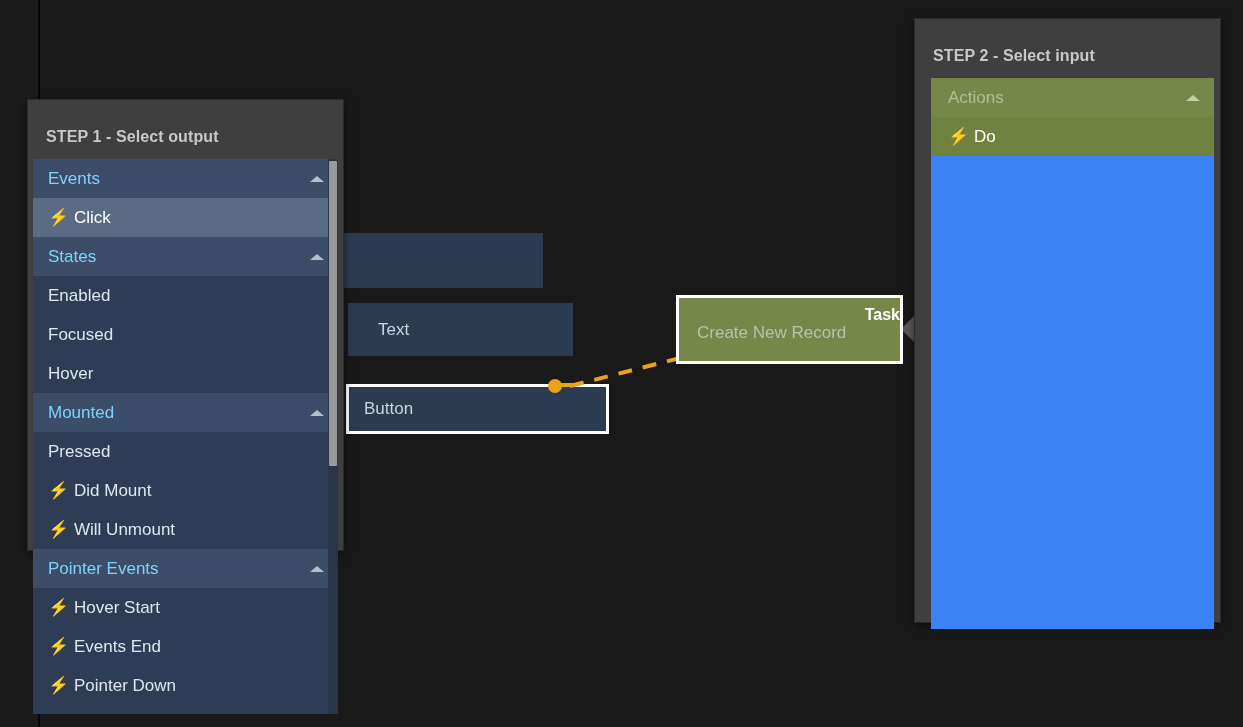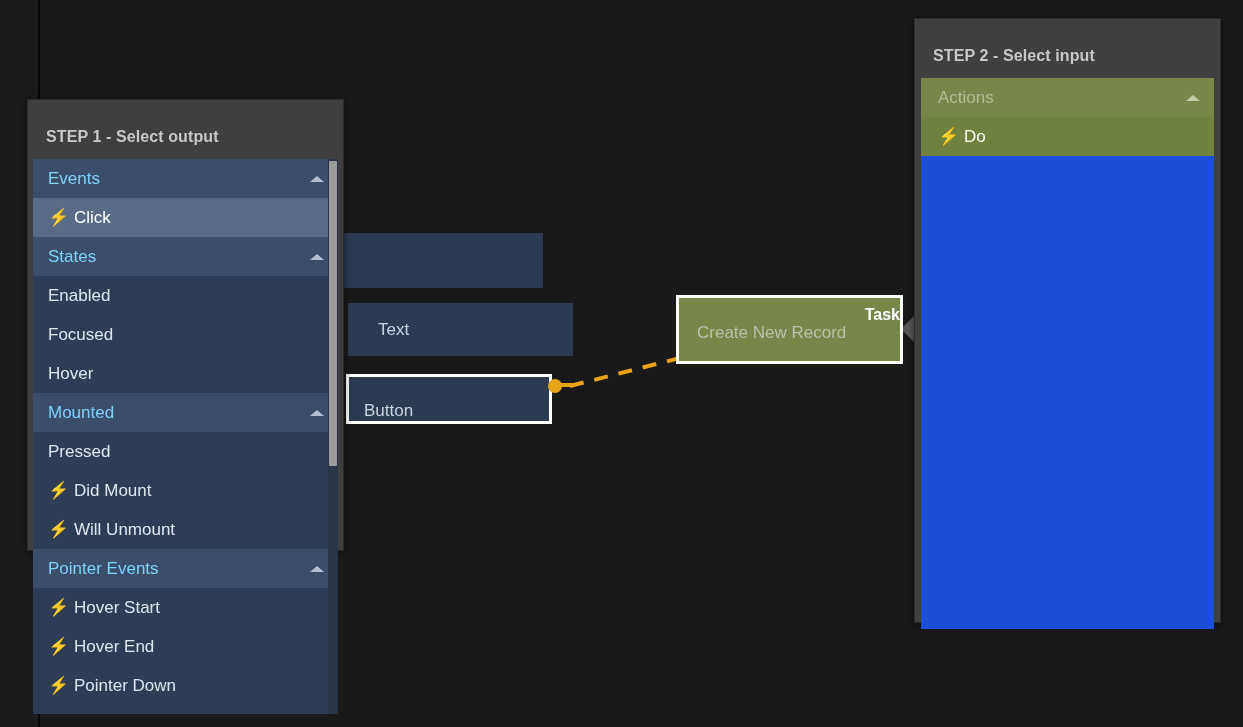--- a/index.html
+++ b/index.html
@@ -26,24 +26,23 @@
     position: absolute;
     background: #2d3b52;
     display: flex; align-items: center;
     padding-left: 30px;
     color: #c9d2dd;
     font-size: 17px;
   }
   .node-group { left: 262px; top: 233px; width: 281px; height: 55px; }
   .node-text  { left: 348px; top: 303px; width: 225px; height: 53px; }
   .node-button {
-    left: 346px; top: 374px; width: 206px; height: 50px;
+    left: 346px; top: 384px; width: 263px; height: 50px;
     border: 3px solid #ffffff;
     padding-left: 15px;
-    align-items: flex-end;
   }
   .node-task {
     position: absolute; left: 676px; top: 295px; width: 227px; height: 69px;
     background: #77874a;
     border: 3px solid #ffffff;
     padding: 9px 0 0 18px;
     color: #ffffff;
   }
   .task-title { font-size: 16px; font-weight: bold; color: #ffffff; line-height: 1.05; text-align: right; }
   .task-sub   { font-size: 17px; color: #b9c2ac; line-height: 1.15; margin-top: -1px; }
@@ -89,21 +88,21 @@
     color: #c8c8c8; font-size: 16px; font-weight: bold;
     padding: 28px 0 13px 18px;
     letter-spacing: .1px;
   }
   .panel-body { position: relative; overflow: hidden; }
 
   .panel-step1 { left: 27px; top: 99px; width: 317px; height: 452px; }
   .panel-step1 .panel-body { margin: 0 5px 5px 5px; height: 555px; background: #2e3d55; }
 
   .panel-step2 { left: 914px; top: 18px; width: 307px; height: 605px; }
-  .panel-step2 .panel-body { margin: 0 6px 6px 6px; height: 551px; background: #1d4ed8; }
+  .panel-step2 .panel-body { margin: 0 6px 6px 16px; height: 551px; background: #3b82f6; }
 
   
   .row {
     position: relative; display: flex; align-items: center;
     height: 39px; font-size: 17px;
   }
   
   .b-group   { background: #3b4d69; color: #7dd3fc; padding-left: 15px; }
   .b-item    { background: #2e3d55; color: #dfe6ef; padding-left: 15px; }
   .b-item-sel{ background: #5a6c85; color: #ffffff; padding-left: 15px; }
@@ -214,21 +213,21 @@
       <div class="row b-group">
         <span class="row-label">Pointer Events</span>
         <span class="chev chev-up-b"></span>
       </div>
       <div class="row b-item">
         <span class="bolt">⚡</span>
         <span class="row-label">Hover Start</span>
       </div>
       <div class="row b-item">
         <span class="bolt">⚡</span>
-        <span class="row-label">Hover End</span>
+        <span class="row-label">Events End</span>
       </div>
       <div class="row b-item">
         <span class="bolt">⚡</span>
         <span class="row-label">Pointer Down</span>
       </div>
 
       <div class="scroll-track">
         <div class="scroll-thumb"></div>
       </div>
     </div>

